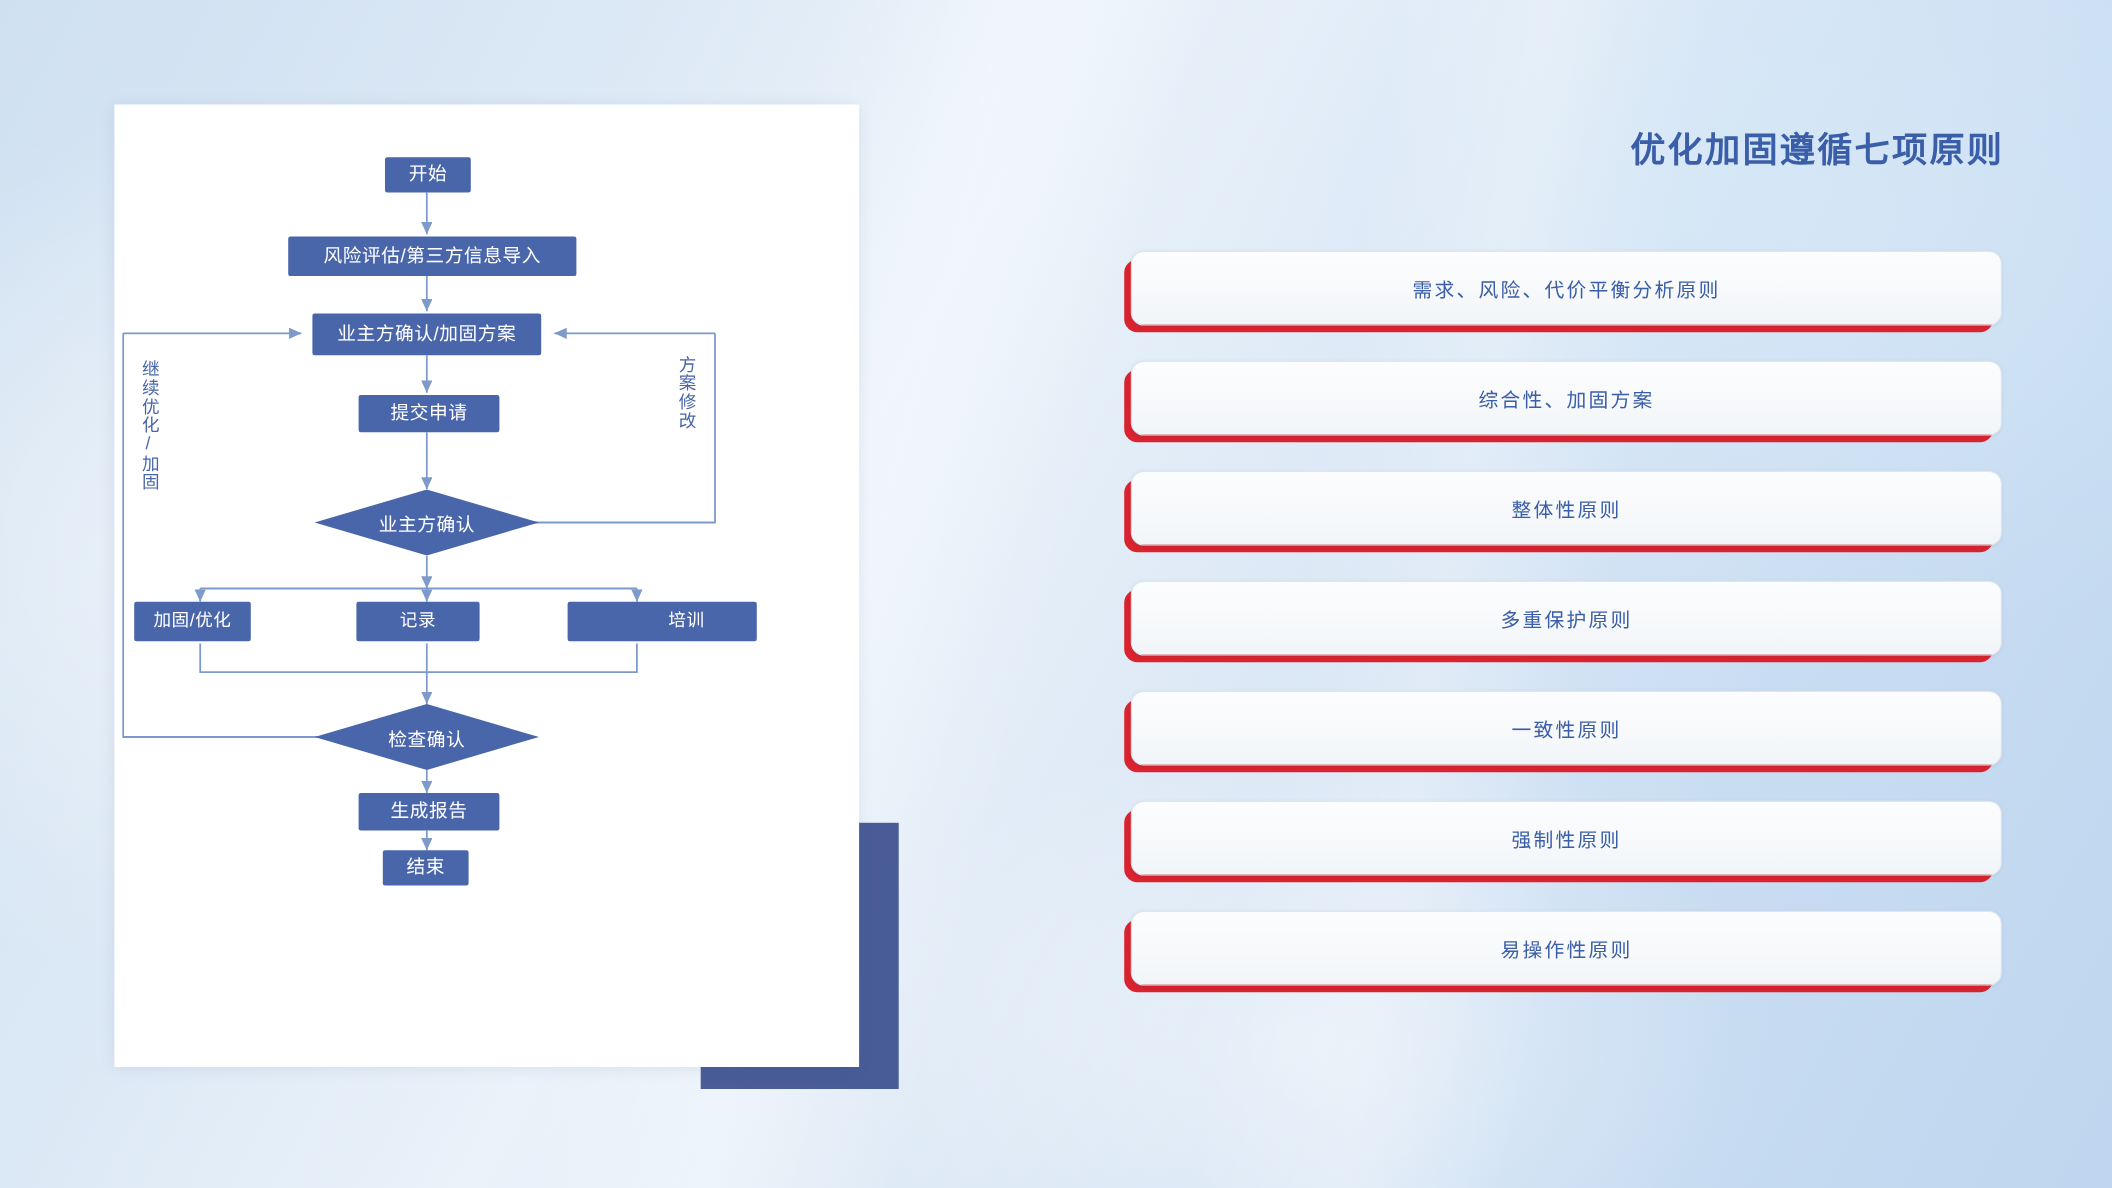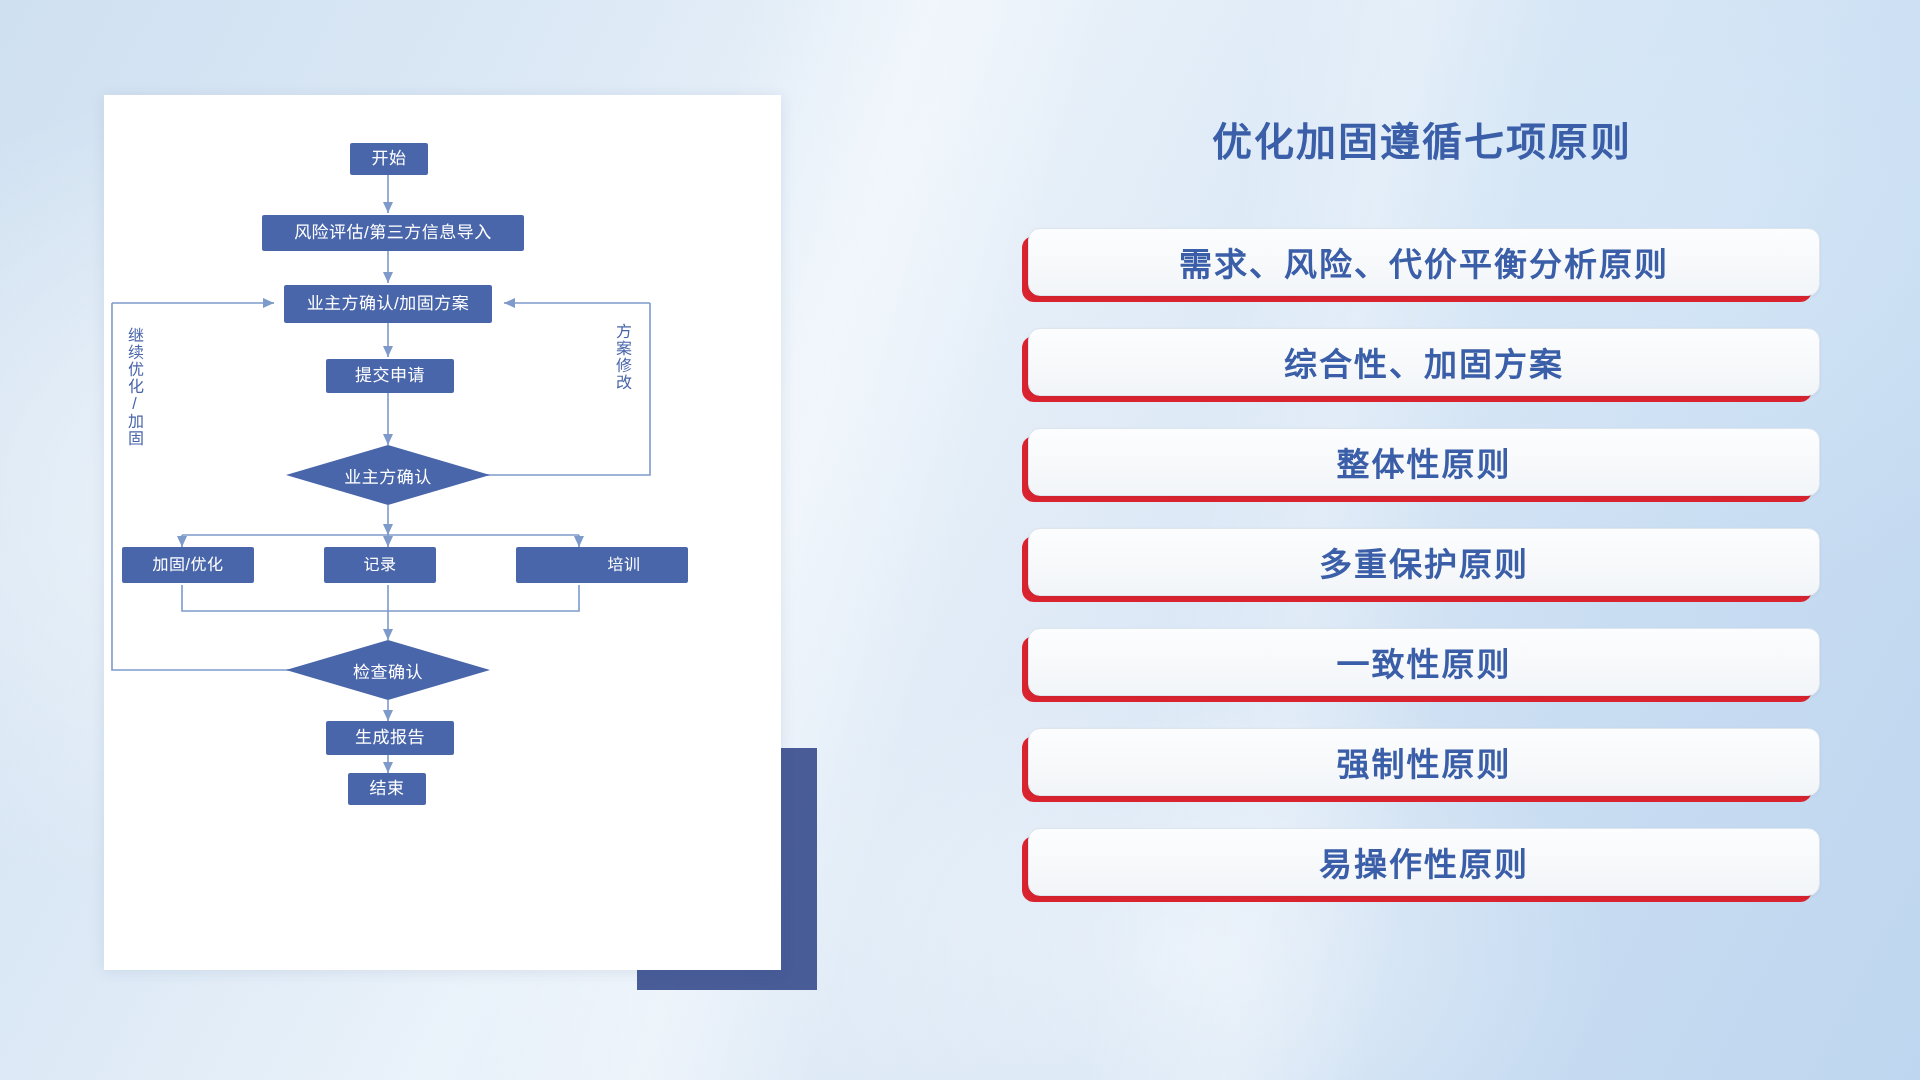--- a/index.html
+++ b/index.html
@@ -115,22 +115,22 @@
     height: 875px;
     pointer-events: none;
   }
 
   
   .right-title {
     position: absolute;
     left: 1022px;
     top: 110px;
     width: 800px;
-    text-align: center;
-    font-size: 40px;
+    text-align: right;
+    font-size: 32px;
     font-weight: bold;
     color: #3a5ea8;
     letter-spacing: 2px;
   }
 
   .principles {
     position: absolute;
     left: 1022px;
     top: 228px;
     width: 800px;
@@ -164,24 +164,24 @@
     background: linear-gradient(180deg, #fcfdfe 0%, #f2f5f8 100%);
     border: 1px solid #dfe5ec;
     border-radius: 12px;
     display: flex;
     align-items: center;
     justify-content: center;
     box-shadow: 0 1px 3px rgba(40,70,120,0.08);
   }
 
   .principle-text {
-    font-size: 33px;
+    font-size: 18px;
     color: #3a5ea8;
     letter-spacing: 2px;
-    font-weight: 700;
+    font-weight: 400;
   }
 </style>
 </head>
 <body>
 
 <div id="slide">
 
   <div class="shadow-block"></div>
 
   <div class="chart-card">
@@ -256,21 +256,21 @@
 
       <div class="node" style="left:222px; top:264px; width:128px; height:34px;">
         <span>提交申请</span>
       </div>
 
       <div class="diamond-wrap" style="left:182px; top:350px; width:204px; height:60px;">
         <div class="diamond-shape"></div>
         <div class="diamond-label">业主方确认</div>
       </div>
 
-      <div class="node small" style="left:18px; top:452px; width:132px; height:36px;">
+      <div class="node small" style="left:18px; top:452px; width:106px; height:36px;">
         <span>加固/优化</span>
       </div>
 
       <div class="node small" style="left:220px; top:452px; width:112px; height:36px;">
         <span>记录</span>
       </div>
 
       <div class="node small" style="left:412px; top:452px; width:128px; height:36px;padding-left:44px;">
         <span>培训</span>
       </div>

